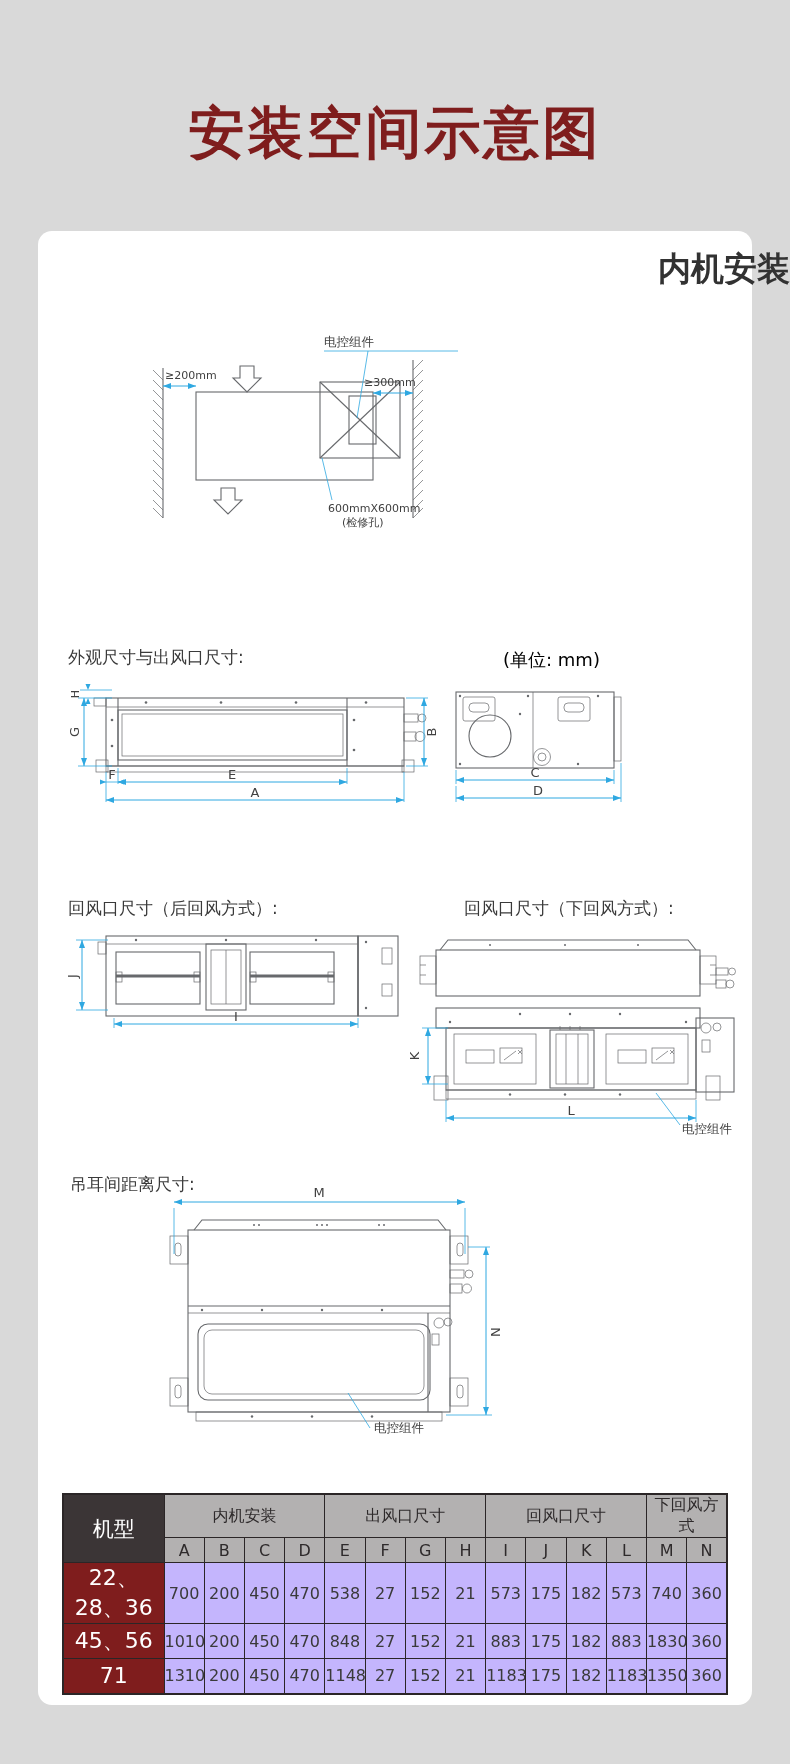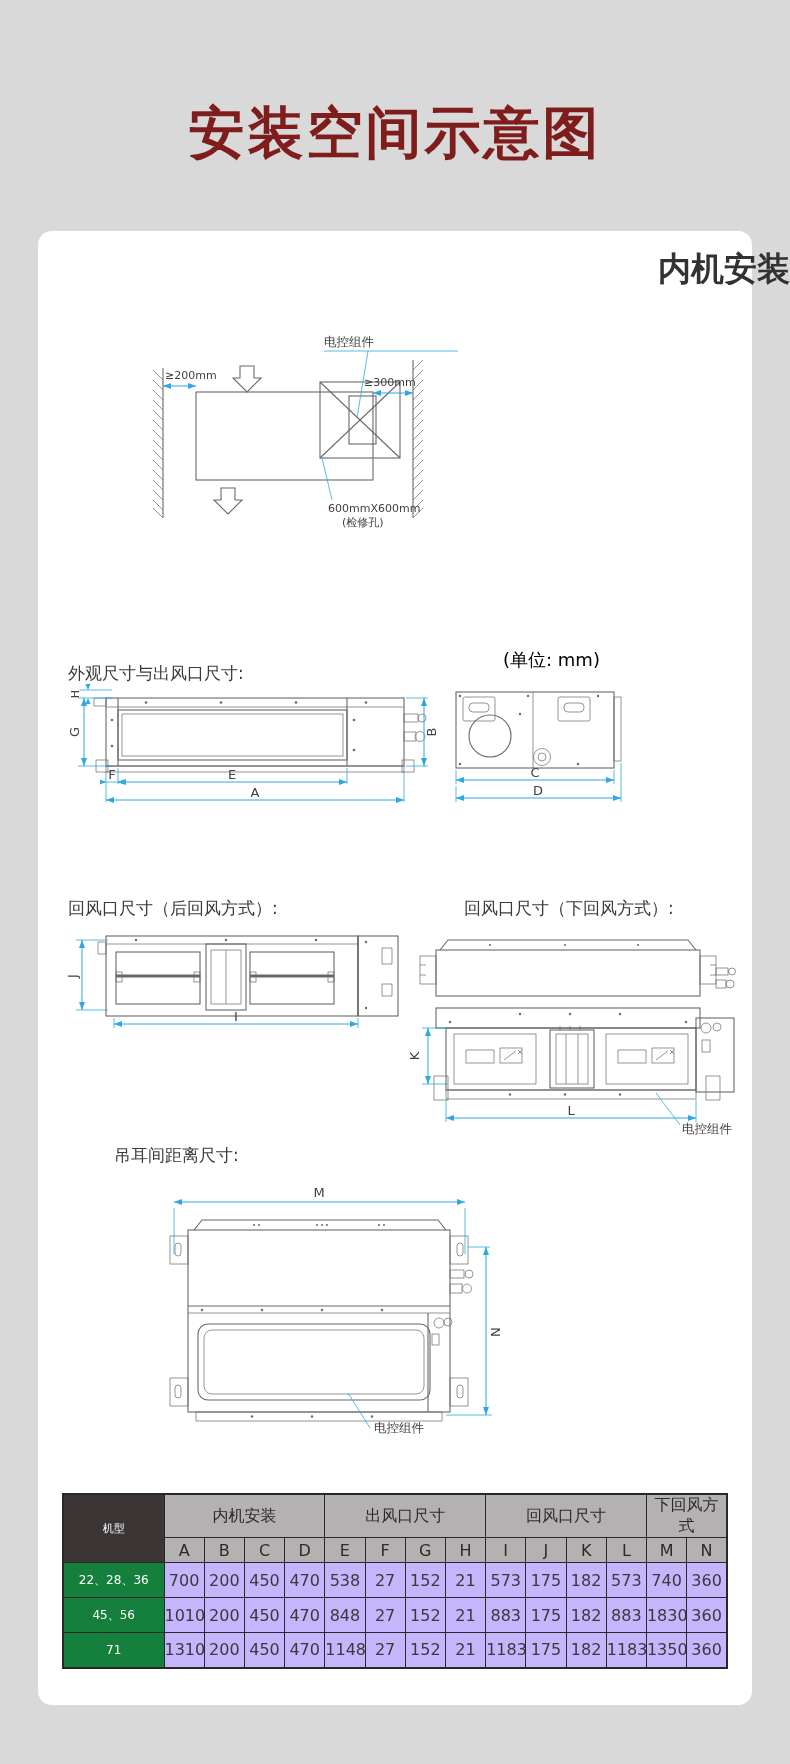--- a/index.html
+++ b/index.html
@@ -25,24 +25,24 @@
   .ln{stroke:#67696c;stroke-width:1.1;fill:none;}
   .lnt{stroke:#67696c;stroke-width:0.7;fill:none;}
   .lnk{stroke:#67696c;stroke-width:3;fill:none;}
   .fw{fill:#ffffff;stroke:#67696c;stroke-width:1.1;}
   .dot{fill:#67696c;}
   
   .spec-table{position:absolute;left:62px;top:1493px;width:666px;border-collapse:collapse;
               table-layout:fixed;border:2px solid #2b2627;}
   .spec-table th,.spec-table td{border:1px solid #2b2627;text-align:center;vertical-align:middle;
               font-weight:normal;overflow:hidden;}
-  .th-model{background:#3b3536;color:#fff;font-size:11px;width:101px;}
+  .th-model{background:#3b3536;color:#fff;font-size:21px;width:101px;}
   .th-group{background:#b3b1b1;color:#2e2a2b;font-size:16px;height:29px;}
   #letter-row th{background:#b3b1b1;color:#2e2a2b;font-size:16px;height:25px;width:40px;}
-  .td-model{background:#15803d;color:#fff;font-size:12px;height:35px;}
+  .td-model{background:#7f1d1d;color:#fff;font-size:22px;height:35px;}
   .td-val{background:#c4b5fd;color:#3a3a3a;font-size:16px;}
 </style>
 </head>
 <body>
 
 <svg width="0" height="0" class="abs" aria-hidden="true">
   <defs>
     <marker id="me" markerWidth="9" markerHeight="8" refX="8" refY="3" orient="auto" markerUnits="userSpaceOnUse">
       <path d="M0 0L8 3L0 6Z" fill="#2fa8e1"></path>
       </marker>
@@ -80,21 +80,21 @@
   <line class="blue" x1="245" y1="63" x2="285" y2="63" marker-start="url(#ms)" marker-end="url(#me)"></line>
   <text class="zhs" x="236" y="56">≥300mm</text>
 
   <path class="bluet" d="M196 21H330M240 21L229 88"></path>
   <text class="zh" x="196" y="16">电控组件</text>
   <line class="bluet" x1="194" y1="128" x2="204" y2="170"></line>
   <text class="zhs" x="200" y="182">600mmX600mm</text>
   <text class="zhs" x="214" y="196">(检修孔)</text>
 </svg>
 
-<div class="abs sec-label" style="left:68px;top:646px;margin-top:16px;">外观尺寸与出风口尺寸:</div>
+<div class="abs sec-label" style="left:68px;top:646px;">外观尺寸与出风口尺寸:</div>
 <div class="abs unit-note" style="left:503px;top:648px;">(单位: mm)</div>
 
 <svg class="abs" style="left:66px;top:680px;" width="370" height="132" viewBox="0 0 370 132">
   <g>
     <rect class="ln" x="40" y="18" width="298" height="68"></rect>
     <line class="lnt" x1="40" y1="27" x2="338" y2="27"></line>
     <circle class="dot" cx="80" cy="22.5" r="1.3"></circle>
       <circle class="dot" cx="155" cy="22.5" r="1.3"></circle>
     <circle class="dot" cx="230" cy="22.5" r="1.3"></circle>
       <circle class="dot" cx="300" cy="22.5" r="1.3"></circle>
@@ -249,21 +249,21 @@
     <path class="bluet" d="M32 96H58M32 152H58M56 168V190M306 168V190"></path>
     <line class="blue" x1="38" y1="96" x2="38" y2="152" marker-start="url(#ms)" marker-end="url(#me)"></line>
     <text class="dl" x="25" y="128" text-anchor="middle" transform="rotate(-90 25 124)">K</text>
     <line class="blue" x1="56" y1="186" x2="306" y2="186" marker-start="url(#ms)" marker-end="url(#me)"></line>
     <text class="dl" x="181" y="183" text-anchor="middle">L</text>
     <line class="bluet" x1="266" y1="161" x2="290" y2="193"></line>
     <text class="zh" x="292" y="201">电控组件</text>
   </g>
 </svg>
 
-<div class="abs sec-label" style="left:70px;top:1144px;margin-left:44px;">吊耳间距离尺寸:</div>
+<div class="abs sec-label" style="left:70px;top:1173px;">吊耳间距离尺寸:</div>
 
 <svg class="abs" style="left:132px;top:1182px;" width="375" height="262" viewBox="0 0 375 262">
   <g>
     <path class="ln" d="M62 48L70 38H306L314 48"></path>
     <circle class="dot" cx="122" cy="43" r="1"></circle>
       <circle class="dot" cx="127" cy="43" r="1"></circle>
     <circle class="dot" cx="185" cy="43" r="1"></circle>
       <circle class="dot" cx="190" cy="43" r="1"></circle>
       <circle class="dot" cx="195" cy="43" r="1"></circle>
     <circle class="dot" cx="247" cy="43" r="1"></circle>

